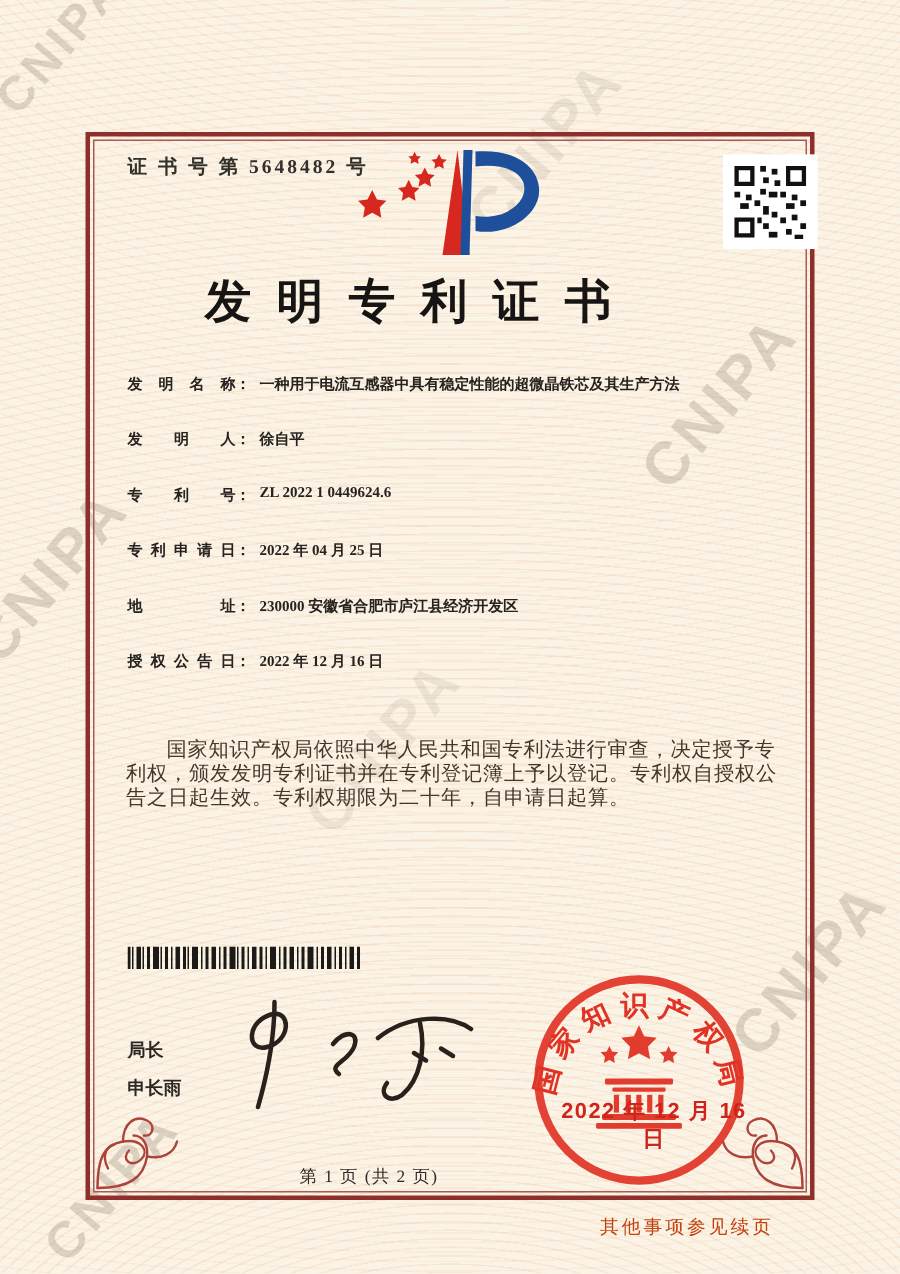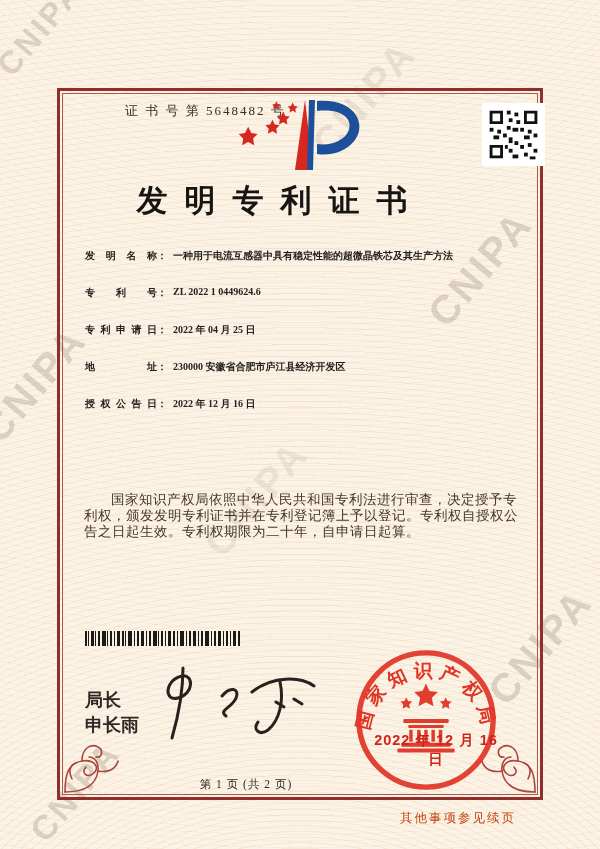--- a/index.html
+++ b/index.html
@@ -25,42 +25,42 @@
     position:absolute;left:57px;top:88px;width:486px;height:712px;
     border:3px solid #8e2f2b;box-sizing:border-box;
   }
   .frame::after{
     content:"";position:absolute;inset:2px;border:1px solid #a85a54;pointer-events:none;
   }
   .corner-flourish{position:absolute;width:74px;height:74px;}
   .corner-flourish.right{transform:scaleX(-1);}
   .cert-number{
     position:absolute;left:85px;top:102px;font-size:13px;color:#33302b;
-    letter-spacing:2px;font-weight:400;margin-left:40px;
+    letter-spacing:2px;font-weight:700;
   }
   .logo{position:absolute;left:231px;top:94px;width:140px;height:80px;}
   .qr{position:absolute;left:482px;top:103px;width:63px;height:63px;background:#fff;}
   .title{
     position:absolute;left:0;top:180px;width:544px;text-align:center;
     font-size:31px;font-weight:bold;color:#171513;letter-spacing:17px;text-indent:17px;
   }
   .fields{position:absolute;left:85px;top:249px;width:440px;}
   .f-row{position:relative;height:37px;font-size:10px;color:#262220;font-weight:700;}
   .f-label{display:inline-block;width:72px;text-align:justify;text-align-last:justify;vertical-align:top;}
   .f-colon{display:inline-block;vertical-align:top;}
   .f-value{display:inline-block;margin-left:6px;vertical-align:top;max-width:352px;}
   .f-pair2{position:absolute;left:220px;top:0;white-space:nowrap;}
   .f-pair2 .f-label{width:72px;}
   .paragraphs{
     position:absolute;left:84px;top:492px;width:434px;
     font-size:13.5px;line-height:16px;color:#43362a;letter-spacing:.5px;
   }
   .paragraphs p{margin:0;text-indent:2em;}
   .barcode{position:absolute;left:85px;top:631px;width:156px;height:15px;}
-  .officer{position:absolute;left:85px;top:688px;font-size:18px;font-weight:700;color:#2d2824;line-height:25px;}
+  .officer{position:absolute;left:85px;top:688px;font-size:12px;font-weight:700;color:#2d2824;line-height:25px;}
   .signature{position:absolute;left:148px;top:662px;width:180px;height:90px;}
   .seal{position:absolute;left:352px;top:646px;width:148px;height:148px;}
   .seal-date{
     position:absolute;left:366px;top:731px;width:140px;text-align:center;
     font-size:14.5px;font-weight:700;color:#cf241b;letter-spacing:1px;
     font-family:"Liberation Sans","DejaVu Sans",sans-serif;
   }
   .footer-page{
     position:absolute;left:0;top:777px;width:492px;text-align:center;
     font-size:11.5px;color:#2e2a26;letter-spacing:1px;
@@ -152,20 +152,23 @@
     <rect x="25" y="28" width="3" height="1.5"></rect>
       <rect x="12" y="22" width="1.5" height="2"></rect>
   </g>
 </svg>
 
 <div class="title">发明专利证书</div>
 
 <div class="fields">
   <div class="f-row">
     <span class="f-label">发明名称</span><span class="f-colon">：</span><span class="f-value">一种用于电流互感器中具有稳定性能的超微晶铁芯及其生产方法</span>
+  </div>
+  <div class="f-row">
+    <span class="f-label">发明人</span><span class="f-colon">：</span><span class="f-value">徐自平</span>
   </div>
   <div class="f-row">
     <span class="f-label">专利号</span><span class="f-colon">：</span><span class="f-value">ZL 2022 1 0449624.6</span>
   </div>
   <div class="f-row">
     <span class="f-label">专利申请日</span><span class="f-colon">：</span><span class="f-value">2022 年 04 月 25 日</span>
   </div>
   <div class="f-row">
     <span class="f-label">地址</span><span class="f-colon">：</span><span class="f-value">230000 安徽省合肥市庐江县经济开发区</span>
   </div>

